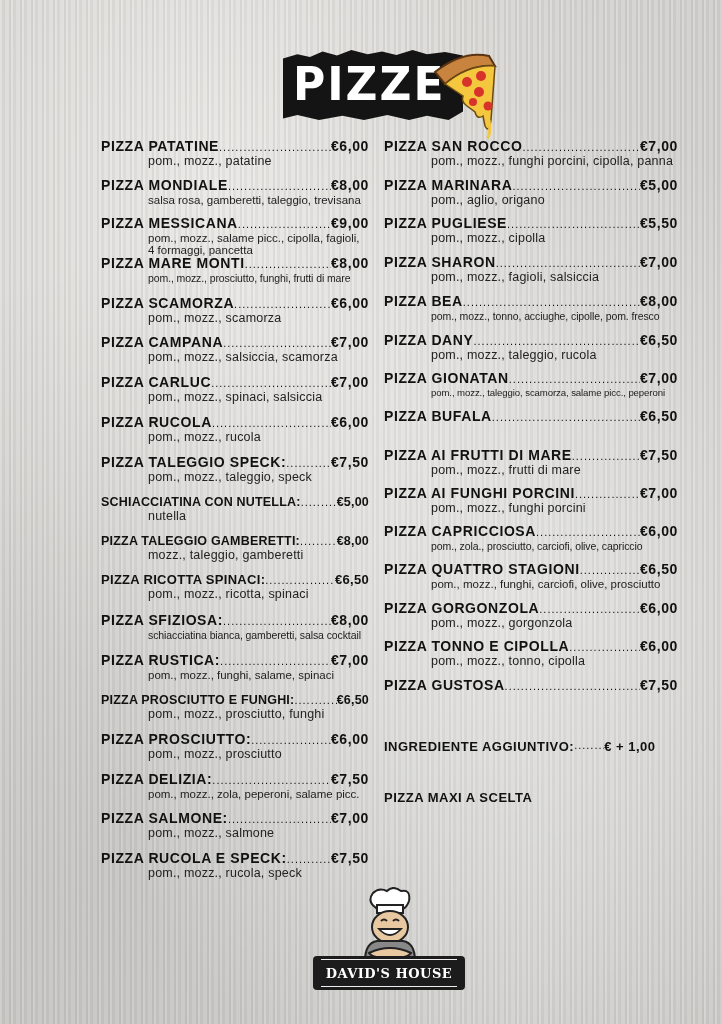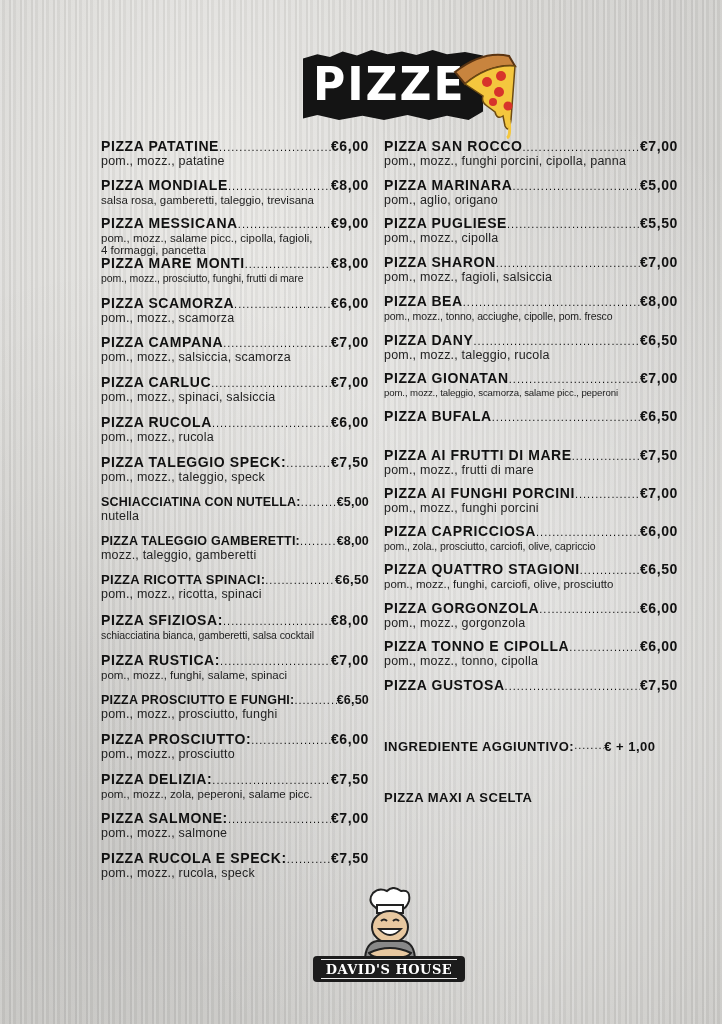--- a/index.html
+++ b/index.html
@@ -16,21 +16,21 @@
         repeating-linear-gradient(90deg, rgba(255,255,255,0.18) 0 2px, rgba(0,0,0,0.03) 2px 5px, rgba(255,255,255,0.08) 5px 9px, rgba(0,0,0,0.05) 9px 11px),
         radial-gradient(ellipse at 30% 20%, #e9e8e5 0%, #d6d5d2 45%, #c9c8c5 100%);
     }
     .bg::after {
       content: ""; position: absolute; inset: 0;
       background:
         radial-gradient(ellipse at 70% 60%, rgba(255,255,255,0.35), transparent 60%),
         radial-gradient(ellipse at 15% 85%, rgba(0,0,0,0.06), transparent 50%);
     }
     .header {
-      position: absolute; left: 283px; top: 38px; width: 225px; height: 95px; margin-left: 20px;
+      position: absolute; left: 283px; top: 38px; width: 225px; height: 95px;
     }
     .header-banner {
       position: absolute; left: 0; top: 12px; width: 180px; height: 70px;
       background: #141414;
       clip-path: polygon(0 12%, 8% 6%, 15% 10%, 22% 2%, 30% 8%, 38% 0, 47% 6%, 55% 2%, 63% 7%, 72% 0, 80% 6%, 90% 3%, 100% 8%, 100% 88%, 92% 100%, 80% 94%, 70% 100%, 58% 93%, 45% 100%, 33% 94%, 20% 100%, 8% 93%, 0 98%);
     }
     .header-title {
       position: absolute; left: 10px; top: 20px;
       font-family: "DejaVu Sans", sans-serif; font-weight: bold;
       font-size: 44px; letter-spacing: 2px; color: #fff;
@@ -56,34 +56,34 @@
       flex: 1 1 auto; overflow: hidden; min-width: 4px;
       font-weight: normal; letter-spacing: 1px; font-size: 11px;
     }
     .dots::before {
       content: "..................................................................................................................";
     }
     .item-price { flex: 0 0 auto; }
     .item-desc {
       font-family: "Liberation Sans", sans-serif;
       font-size: 12.5px; line-height: 12px; letter-spacing: 0.2px;
-      color: #222; white-space: nowrap;
+      color: #222; white-space: nowrap; margin-left: 47px;
     }
     .item-desc.small { font-size: 11.5px; letter-spacing: 0; }
     .item-desc.xsmall { font-size: 10.5px; letter-spacing: -0.1px; }
     .extra {
       position: absolute; left: 384px;
       font-family: "Liberation Sans", sans-serif; font-weight: bold;
       font-size: 13px; letter-spacing: 0.5px;
     }
     .logo {
       position: absolute; left: 313px; top: 887px; width: 152px; height: 105px;
     }
     .logo-banner {
-      position: absolute; left: 0; top: 69px; width: 152px; height: 26px;
+      position: absolute; left: 0; top: 69px; width: 152px; height: 34px;
       background: #1c1c1c; border-radius: 4px;
       display: flex; align-items: center; justify-content: center;
     }
     .logo-banner::before, .logo-banner::after {
       content: ""; position: absolute; left: 8px; right: 8px; height: 1px; background: #eee;
     }
     .logo-banner::before { top: 3px; }
     .logo-banner::after { bottom: 3px; }
     .logo-text {
       font-family: "DejaVu Serif", serif; font-weight: bold;

